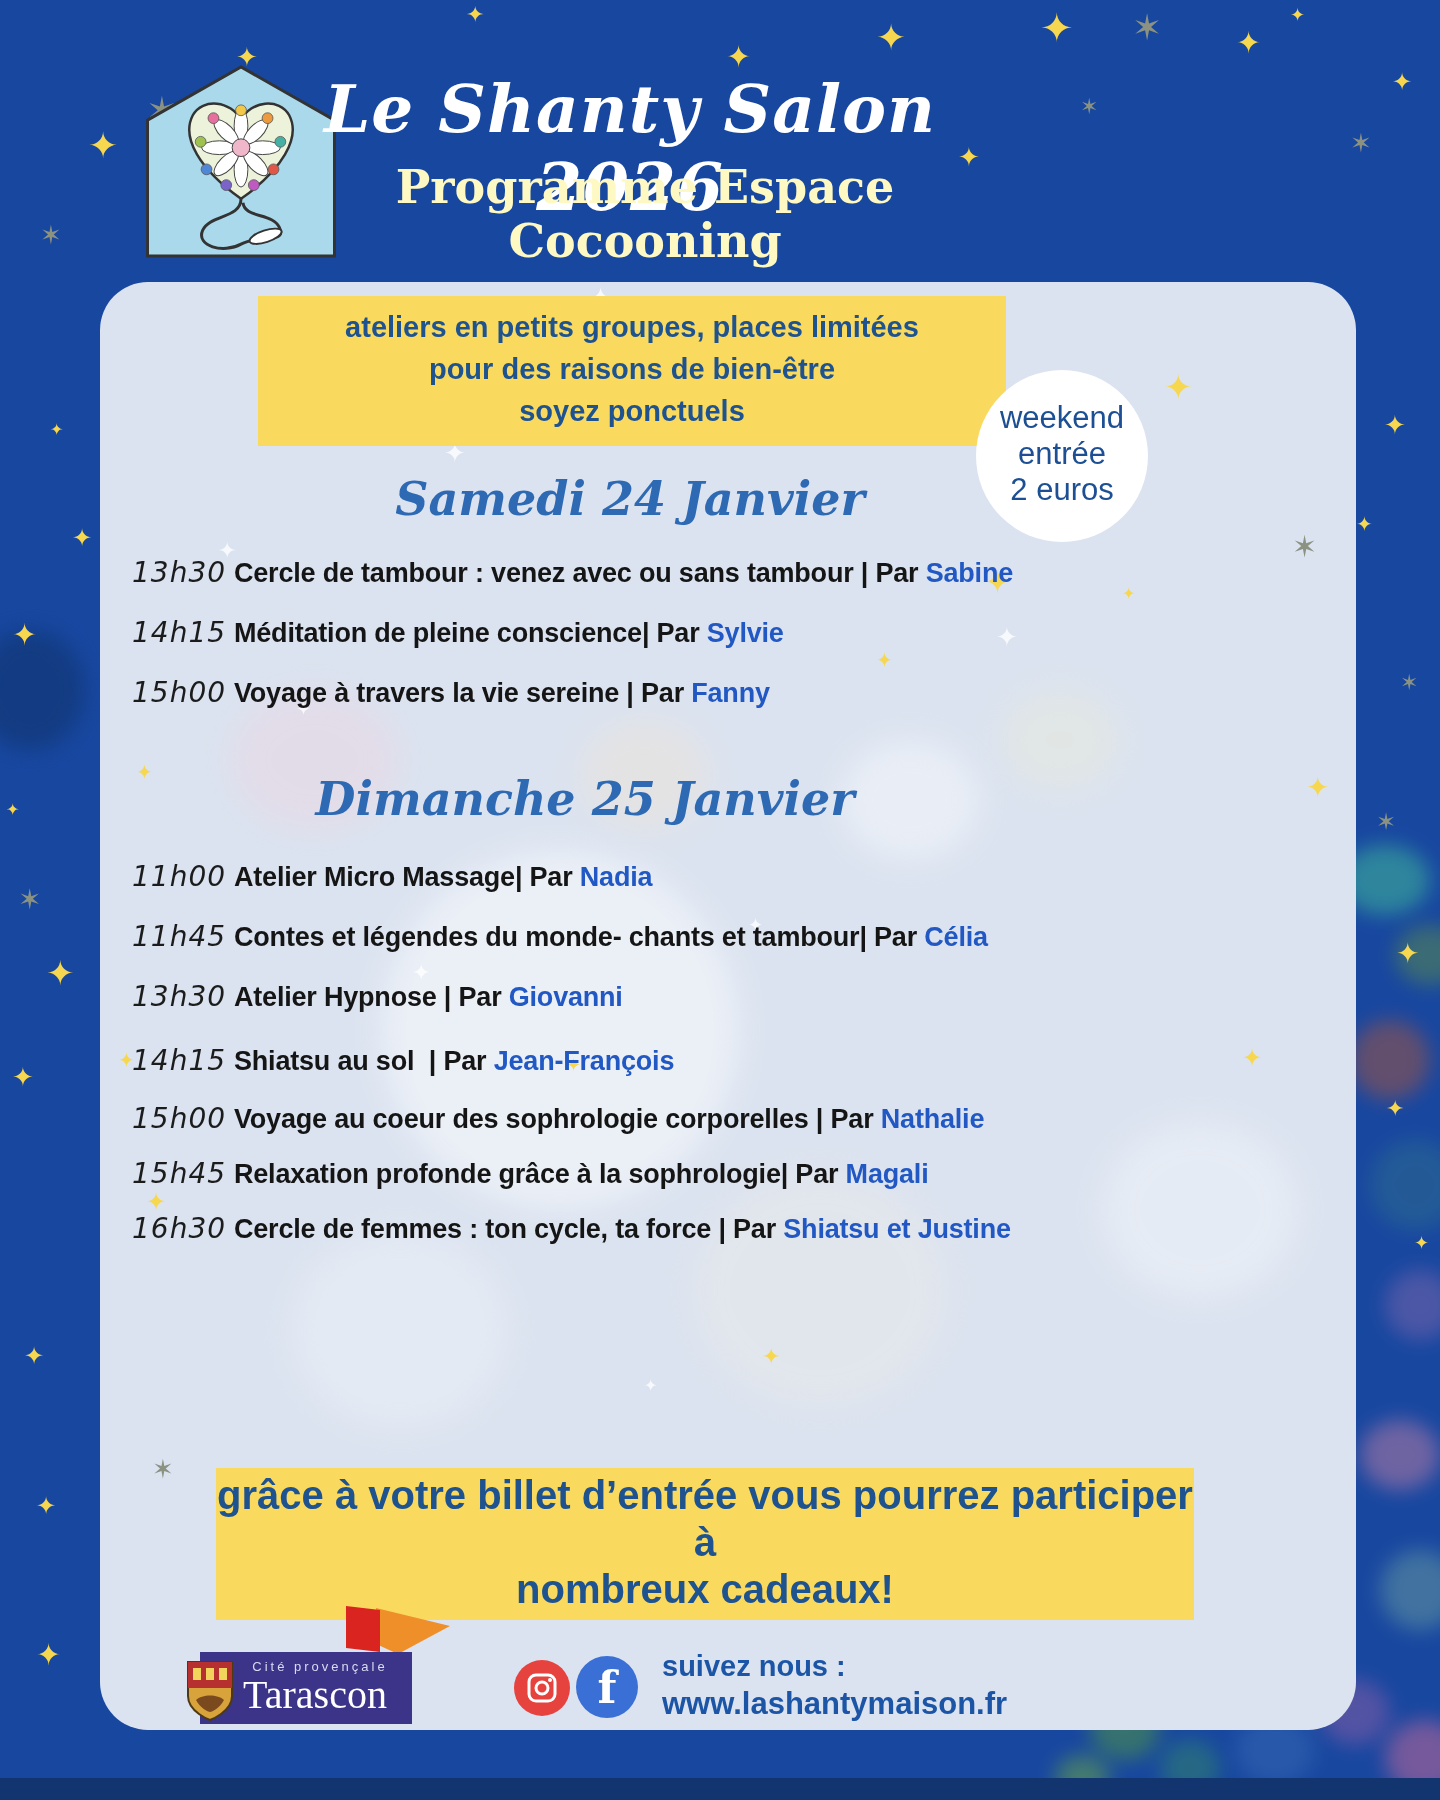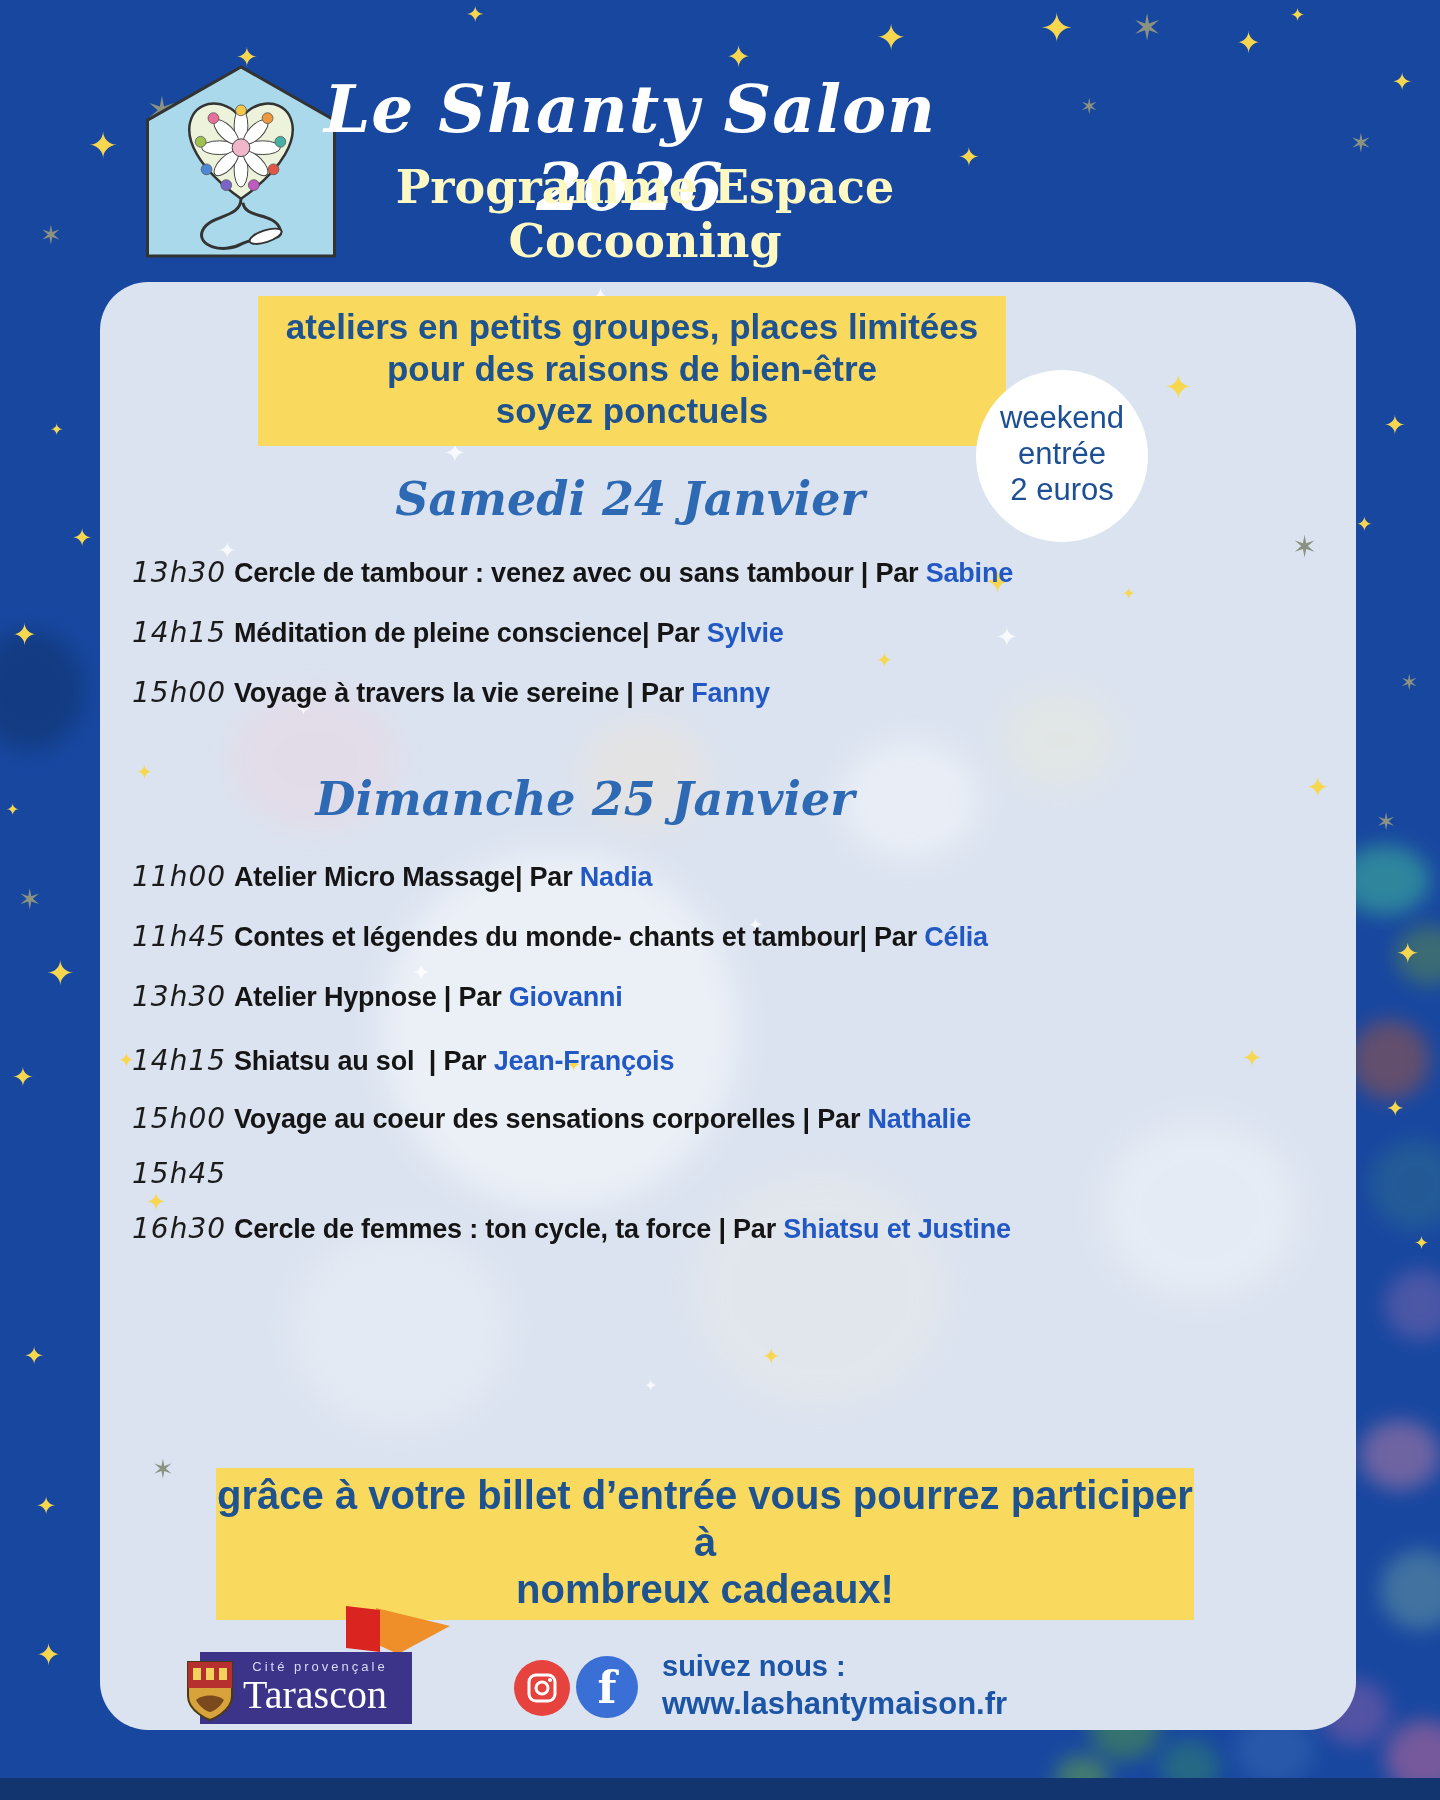--- a/index.html
+++ b/index.html
@@ -19,21 +19,21 @@
   .title{position:absolute;left:270px;top:70px;width:720px;text-align:center;
     z-index:4;font-family:"DejaVu Serif",serif;font-style:italic;font-weight:bold;
     font-size:66px;color:#ffffff;letter-spacing:1px;}
   .subtitle{position:absolute;left:280px;top:160px;width:730px;text-align:center;
     z-index:4;font-family:"DejaVu Serif",serif;font-weight:bold;
     font-size:46px;color:#fef9c3;}
   .logo{position:absolute;left:118px;top:58px;z-index:4;}
   
   .notice{position:absolute;left:258px;top:296px;width:748px;height:140px;
     background:#fada5e;z-index:4;text-align:center;padding-top:10px;box-sizing:content-box;}
-  .notice div{font-size:35px;font-weight:bold;line-height:42px;color:#1e5390;}
+  .notice div{font-size:29px;font-weight:bold;line-height:42px;color:#1e5390;}
   .tombola{position:absolute;left:216px;top:1468px;width:978px;height:148px;
     background:#fada5e;z-index:4;text-align:center;padding-top:4px;}
   .tombola div{font-size:40px;font-weight:bold;line-height:47px;color:#1e5390;}
   
   .badge{position:absolute;left:976px;top:370px;width:172px;height:172px;
     border-radius:50%;background:#ffffff;z-index:5;text-align:center;padding-top:30px;
     box-sizing:border-box;}
   .badge div{font-size:31px;line-height:36px;color:#1d4f94;font-weight:500;}
   
   .day{position:absolute;z-index:4;font-family:"DejaVu Serif",serif;font-style:italic;
@@ -173,24 +173,25 @@
   <div class="event" style="top:980px;">
     <span class="time">13h30</span>
     <span class="etitle"><span>Atelier Hypnose | Par </span><span class="host">Giovanni</span></span>
   </div>
   <div class="event" style="top:1044px;">
     <span class="time">14h15</span>
     <span class="etitle"><span>Shiatsu au sol  | Par </span><span class="host">Jean-François</span></span>
   </div>
   <div class="event" style="top:1102px;">
     <span class="time">15h00</span>
-    <span class="etitle"><span>Voyage au coeur des sensations corporelles | Par </span><span class="host">Nathalie</span></span>
+    <span class="etitle"><span>Voyage au coeur des sophrologie corporelles | Par </span><span class="host">Nathalie</span></span>
   </div>
   <div class="event" style="top:1157px;">
     <span class="time">15h45</span>
+    <span class="etitle"><span>Relaxation profonde grâce à la sophrologie| Par </span><span class="host">Magali</span></span>
   </div>
   <div class="event" style="top:1212px;">
     <span class="time">16h30</span>
     <span class="etitle"><span>Cercle de femmes : ton cycle, ta force | Par </span><span class="host">Shiatsu et Justine</span></span>
   </div>
 
   <div class="tombola">
     <div>grâce à votre billet d’entrée vous pourrez participer à</div>
     <div>nombreux cadeaux!</div>
   </div>

